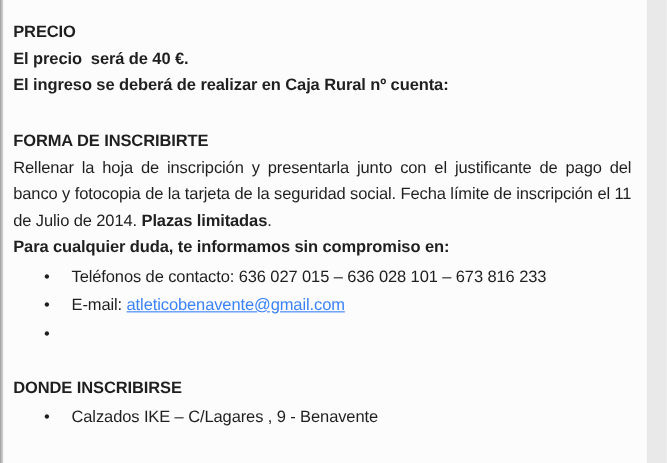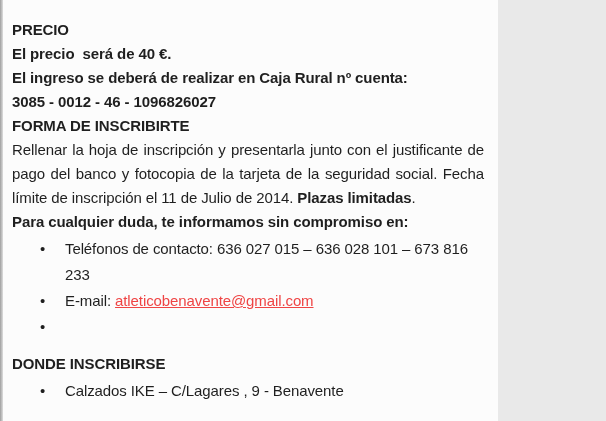--- a/index.html
+++ b/index.html
@@ -1,18 +1,18 @@
 <!DOCTYPE html>
 <html><head>
 <meta charset="utf-8">
 <style>
   html, body { margin: 0; padding: 0; background: #e9e9e9; }
   .page {
     position: relative;
-    width: 498px;
+    width: 588px;
     height: 421px;
     background: #fcfcfc;
     overflow: hidden;
     font-family: "Liberation Sans", sans-serif;
     font-size: 15px;
     letter-spacing: -0.1px;
     color: #1f1f1f;
   }
   .page-edge {
     position: absolute;
@@ -33,58 +33,57 @@
   }
   .line {
     line-height: 24px;
     white-space: pre-wrap;
     font-weight: bold;
   }
   .para {
     line-height: 24px;
     text-align: justify;
   }
-  .gap-forma { }
+  .gap-forma { margin-top: 27px; }
   .gap-contact { }
-  .gap-donde { margin-top: 12px; }
+  .gap-donde { margin-top: 24px; }
   .bullet-list {
     margin: 2px 0 0 0;
     padding: 0;
     list-style: none;
   }
   .bullet-item {
     display: flex;
     line-height: 26px;
   }
   .bullet-glyph {
     box-sizing: border-box;
     width: 53px;
     padding-left: 28px;
     flex: 0 0 53px;
     font-size: 15px;
   }
   .bold { font-weight: bold; }
   a.email-link {
-    color: #ef4444;
+    color: #3b82f6;
     text-decoration: underline;
     cursor: pointer;
   }
 </style>
 </head>
 <body>
 
 <div class="page">
   <div class="page-edge"></div>
   <div class="content">
 
     <div>
       <div class="heading">PRECIO</div>
       <div class="line">El precio  será de 40 €.</div>
       <div class="line">El ingreso se deberá de realizar en Caja Rural nº cuenta:</div>
-      <div class="line">3085 - 0012 - 46 - 1096826027</div>
     </div>
 
     <div class="gap-forma">
       <div class="heading">FORMA DE INSCRIBIRTE</div>
       <div class="para"><span>Rellenar la hoja de inscripción y presentarla junto con el justificante de pago del banco y fotocopia de la tarjeta de la seguridad social. Fecha límite de inscripción el 11 de Julio de 2014. </span><span class="bold">Plazas limitadas</span><span>.</span></div>
     </div>
 
     <div class="gap-contact">
       <div class="line">Para cualquier duda, te informamos sin compromiso en:</div>
       <ul class="bullet-list">

